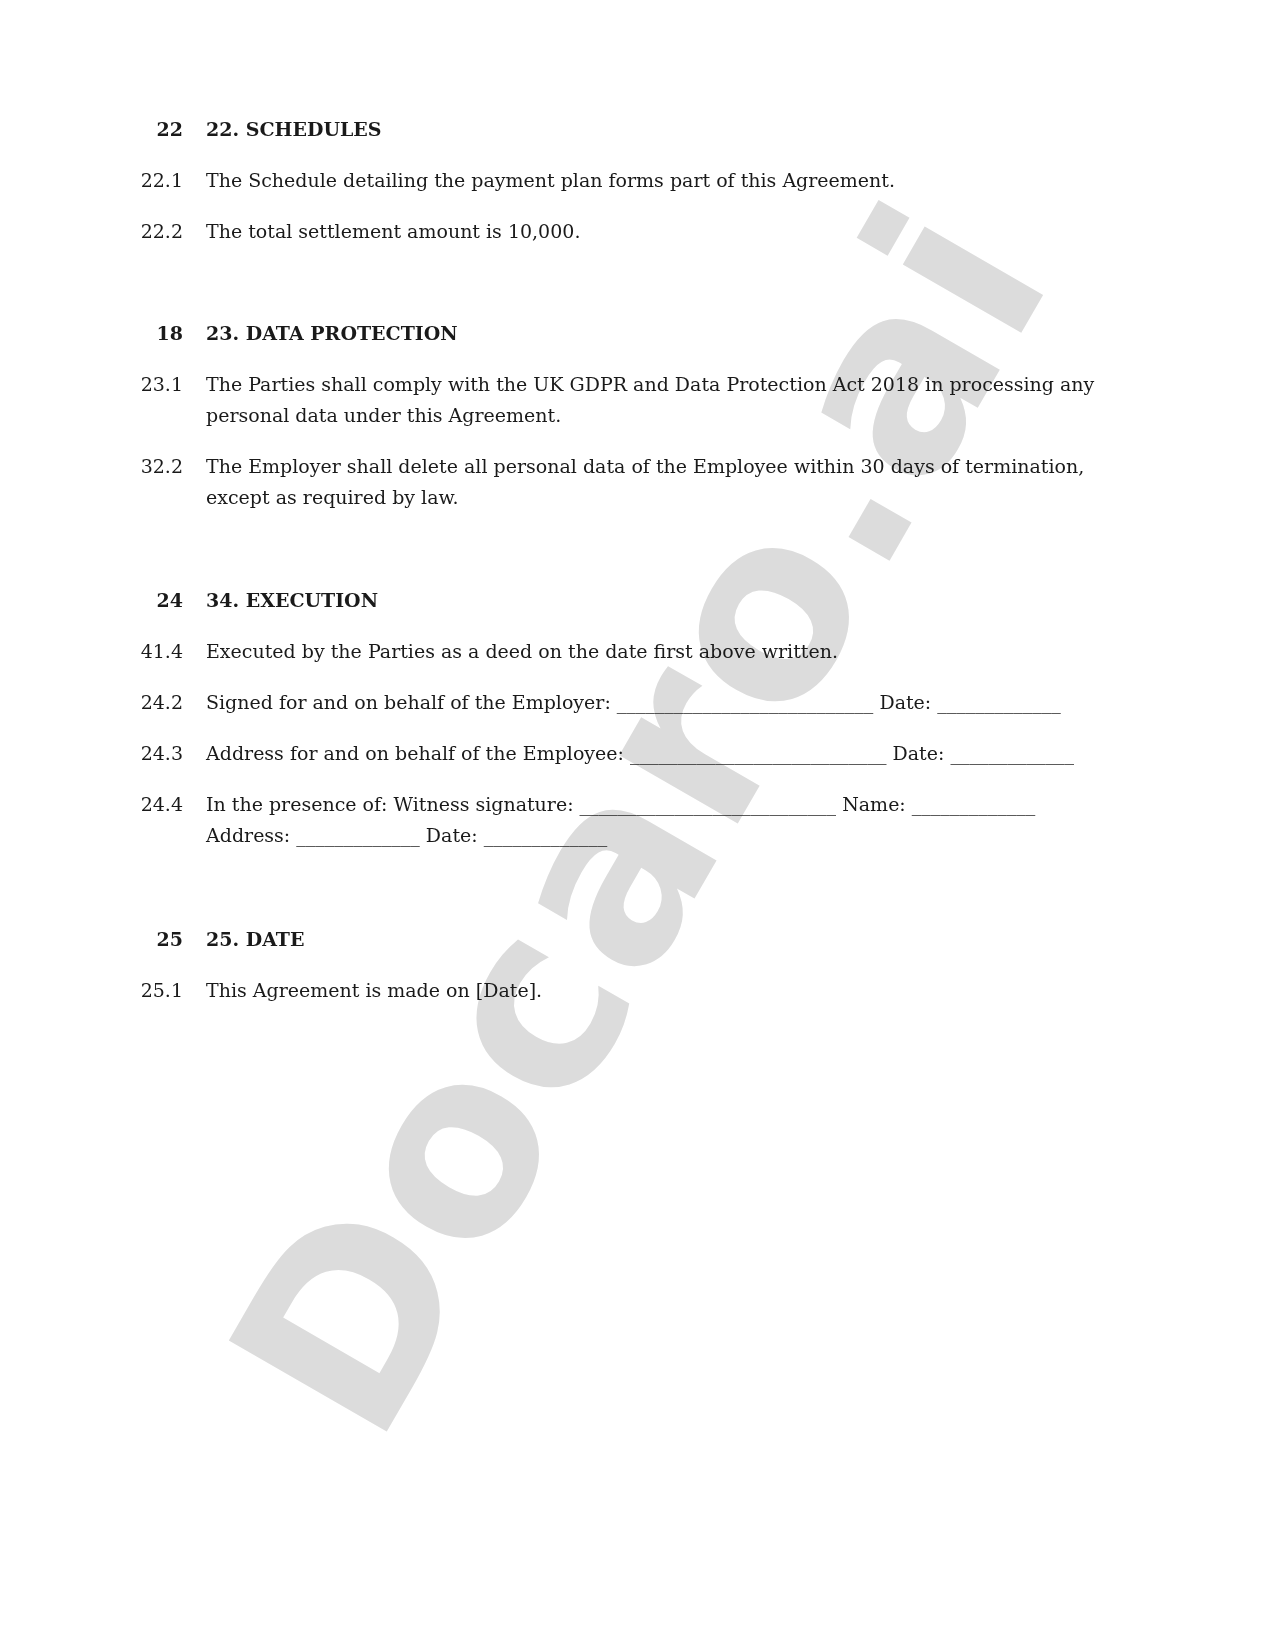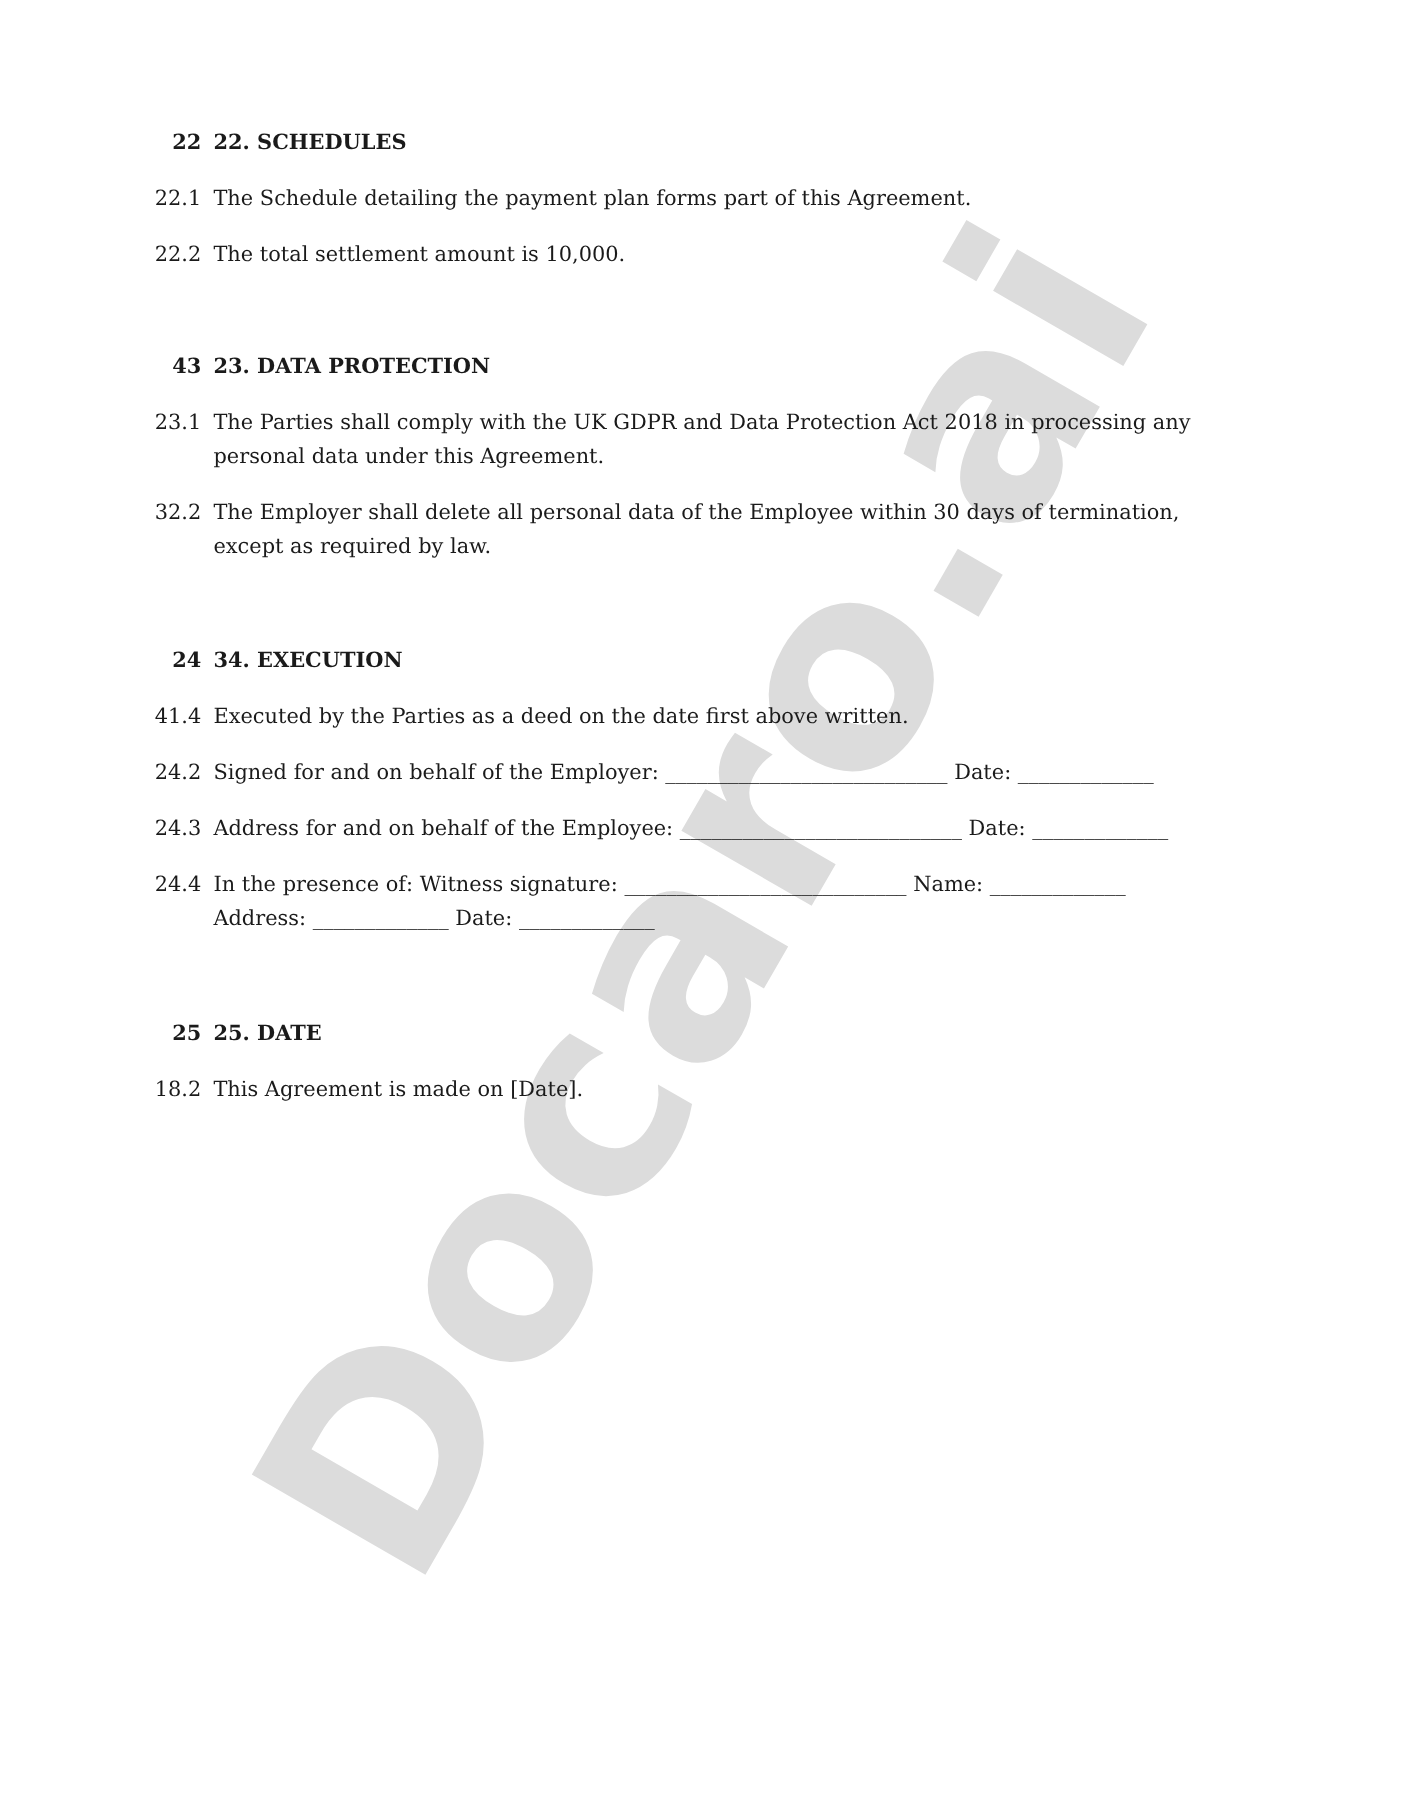--- a/index.html
+++ b/index.html
@@ -48,21 +48,21 @@
       position: absolute;
       width: 183px;
       text-align: right;
       left: 0;
     }
     .heading .num {
       width: 183px;
     }
     .text {
       position: absolute;
-      left: 194px;
+      left: 206px;
       width: 900px;
       white-space: pre-wrap;
     }
     .heading {
       font-weight: bold;
     }
     .heading .text {
       letter-spacing: 0px;
     }
   </style>
@@ -80,21 +80,21 @@
   <div class="row" style="top:165px;">
     <span class="num">22.1</span>
     <span class="text">The Schedule detailing the payment plan forms part of this Agreement.</span>
   </div>
   <div class="row" style="top:216px;">
     <span class="num">22.2</span>
     <span class="text">The total settlement amount is 10,000.</span>
   </div>
 
   <div class="row heading" style="top:318px;">
-    <span class="num">43</span>
+    <span class="num">18</span>
     <span class="text">23. DATA PROTECTION</span>
   </div>
   <div class="row" style="top:369px;">
     <span class="num">23.1</span>
     <span class="text">The Parties shall comply with the UK GDPR and Data Protection Act 2018 in processing any
 personal data under this Agreement.</span>
   </div>
   <div class="row" style="top:451px;">
     <span class="num">32.2</span>
     <span class="text">The Employer shall delete all personal data of the Employee within 30 days of termination,
@@ -121,17 +121,17 @@
     <span class="num">24.4</span>
     <span class="text">In the presence of: Witness signature: ___________________________ Name: _____________
 Address: _____________ Date: _____________</span>
   </div>
 
   <div class="row heading" style="top:924px;">
     <span class="num">25</span>
     <span class="text">25. DATE</span>
   </div>
   <div class="row" style="top:975px;">
-    <span class="num">18.2</span>
+    <span class="num">25.1</span>
     <span class="text">This Agreement is made on [Date].</span>
   </div>
 
 </div>
 
 </body></html>

